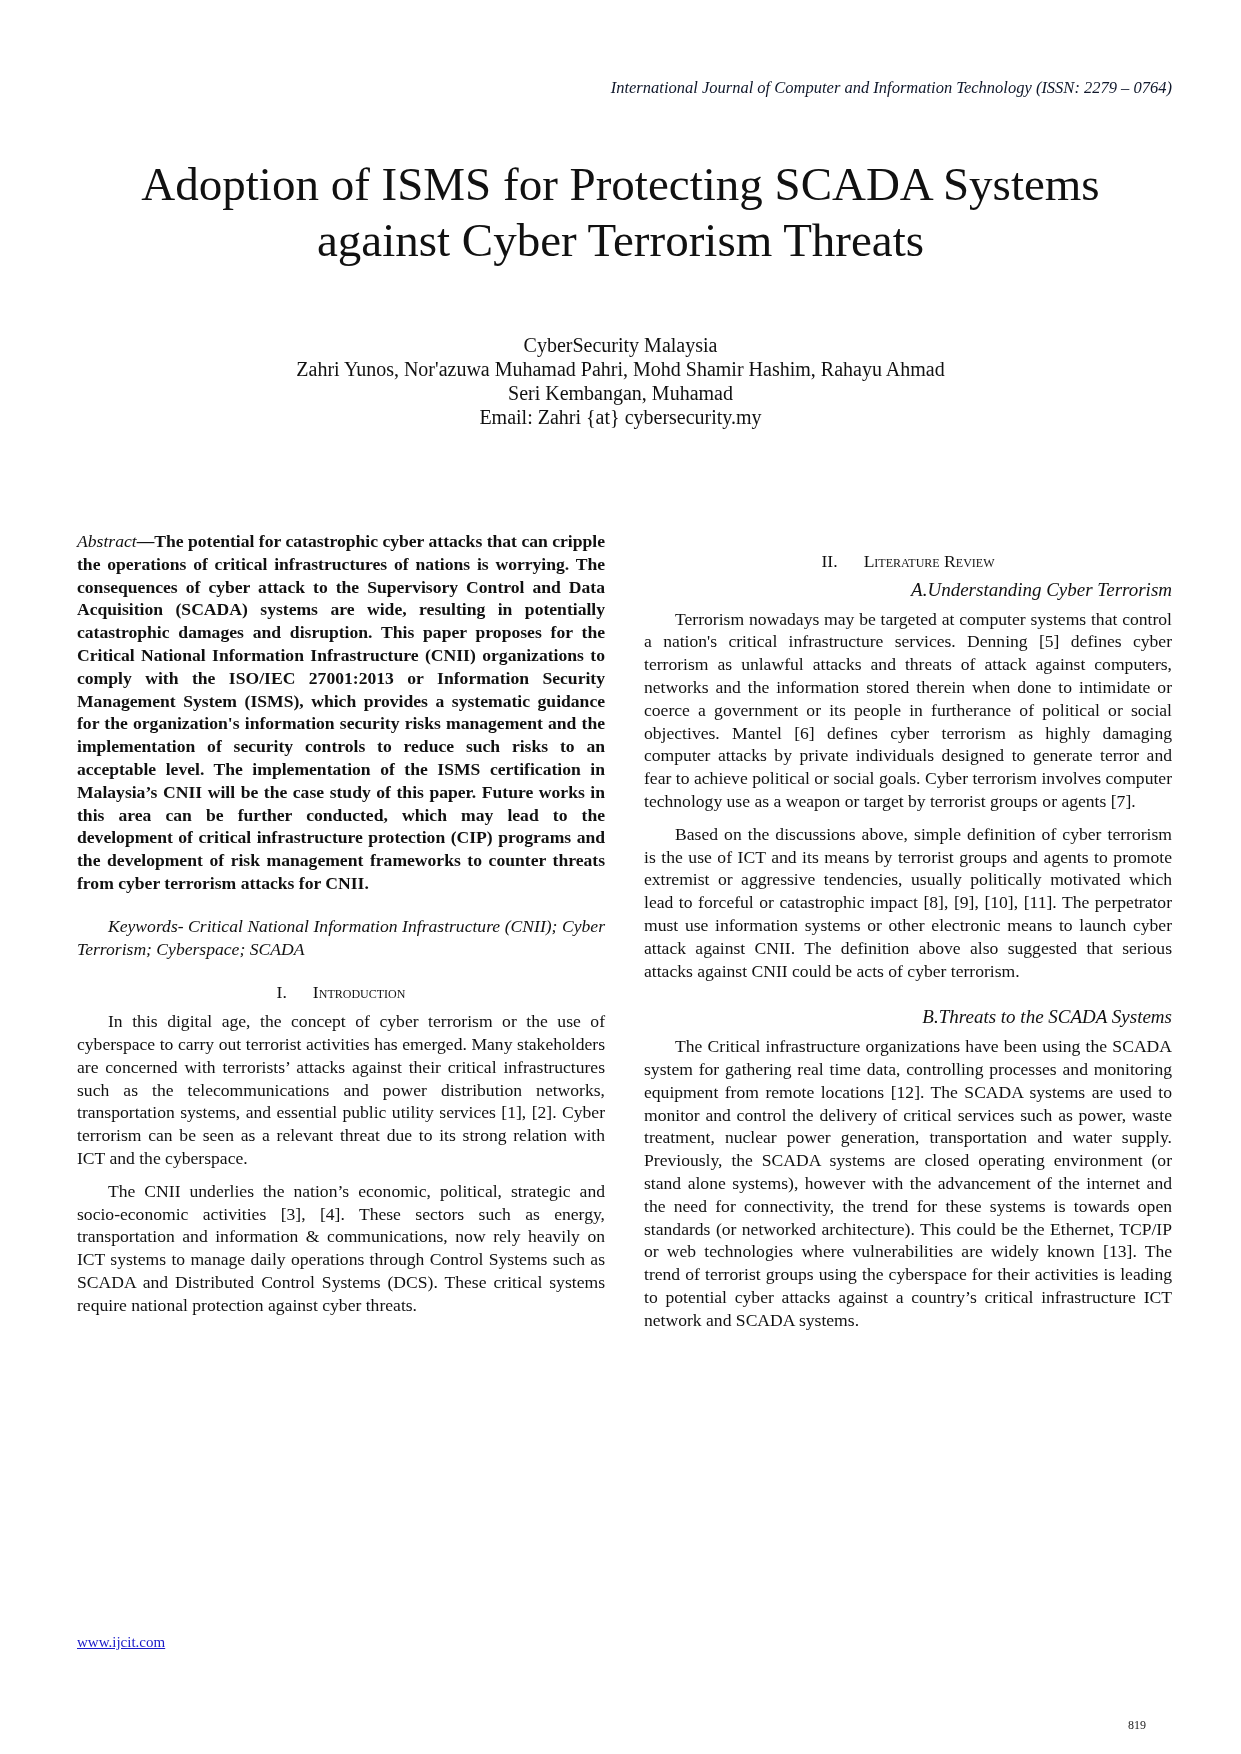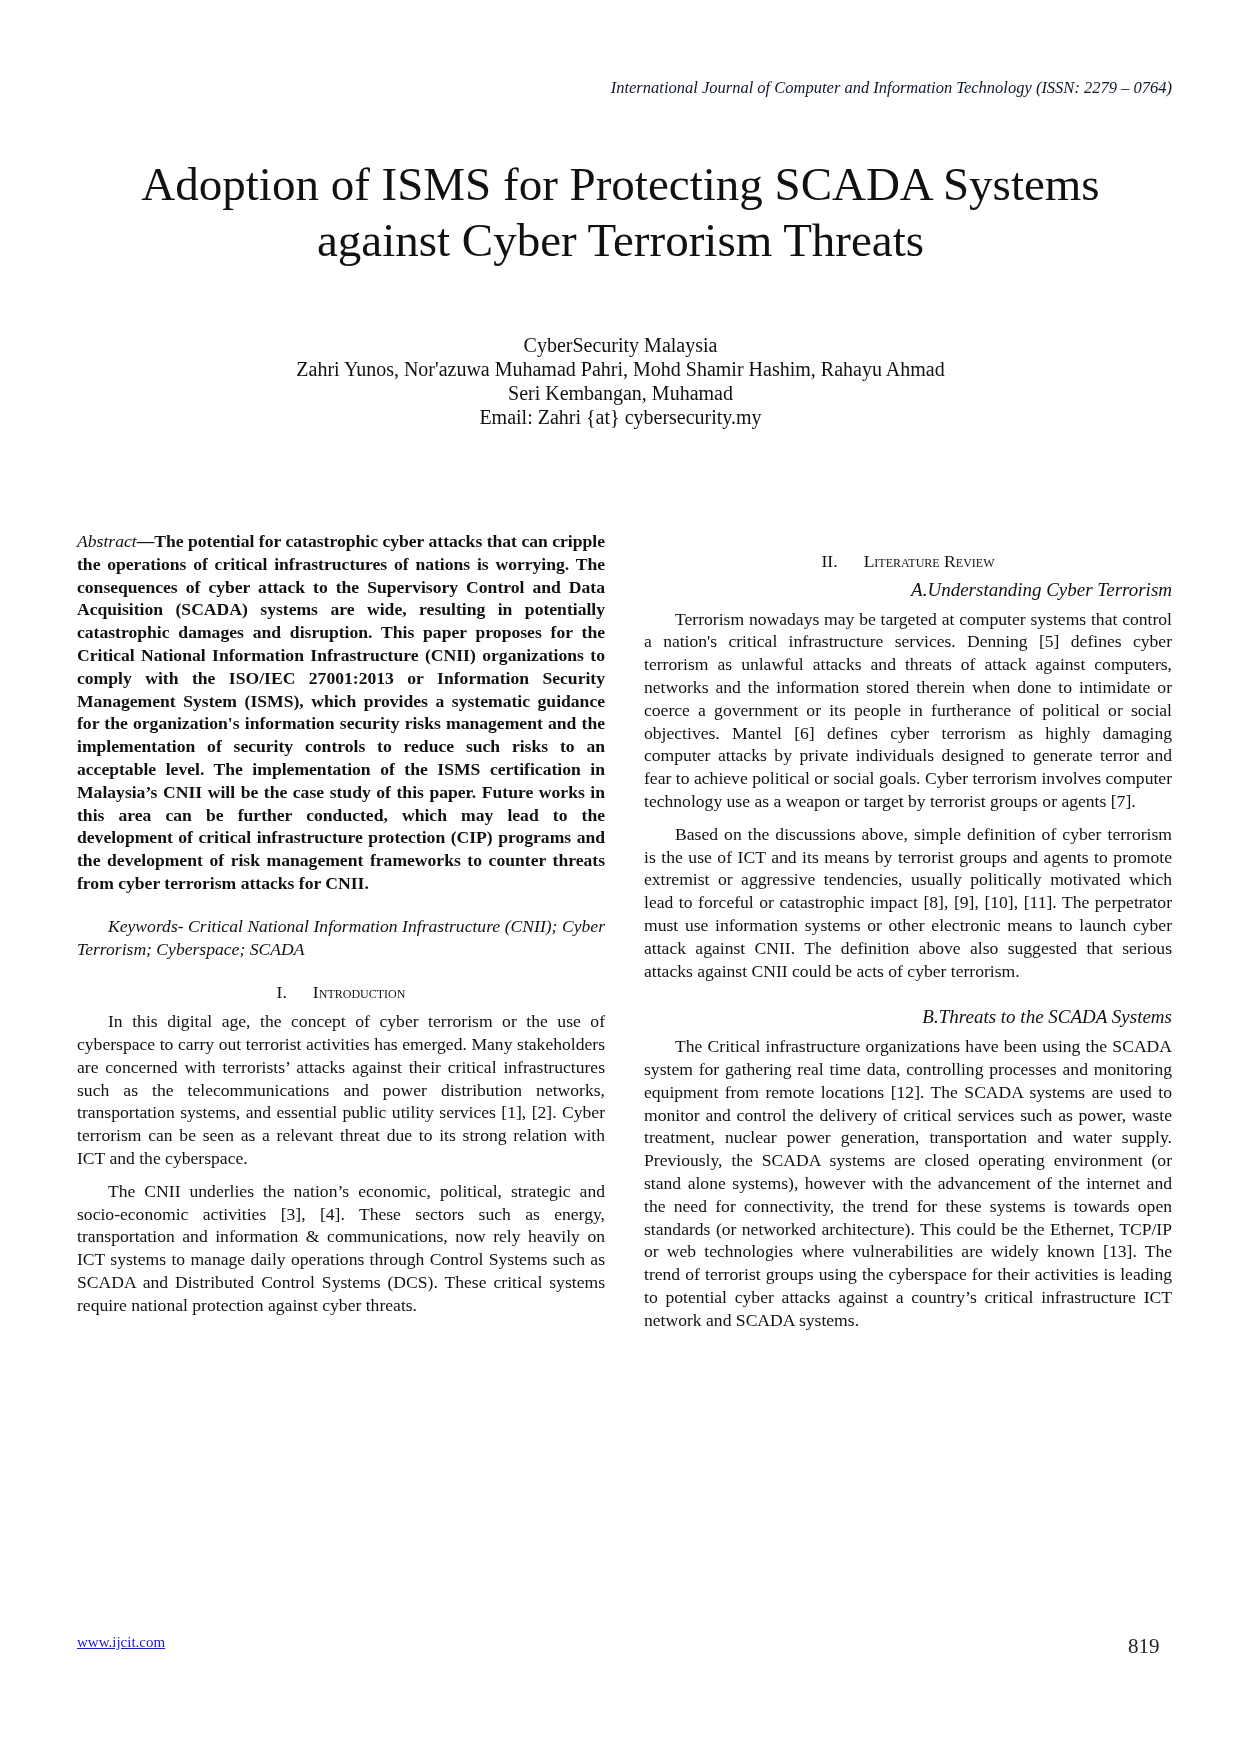--- a/index.html
+++ b/index.html
@@ -20,21 +20,21 @@
   .abstract .lead { font-style: italic; font-weight: normal; }
   .keywords { font-weight: normal; font-style: italic; text-indent: 31px; margin: 0 0 21px 0; }
   .section-head { text-align: center; font-size: 17.6px; margin: 0 0 6px 0; font-variant: small-caps; }
   .section-head .num { display: inline-block; margin-right: 26px; font-variant: normal; }
   .sub-head { font-style: italic; font-size: 19px; margin: 0 0 6px 0; text-align: right; }
   .sub-head .num { display: inline-block; width: 36px; }
   p.body { margin: 0 0 10px 0; text-indent: 31px; }
   .gap { height: 14px; }
   .footer-link { position: absolute; left: 77px; top: 1634px; font-size: 15px; color: #1a1ac8;
          text-decoration: underline; }
-  .page-num { position: absolute; left: 1128px; top: 1634px; font-size: 21px; color: #222; }
+  .page-num { position: absolute; left: 1128px; top: 1718px; font-size: 12px; color: #222; }
 </style>
 </head>
 <body>
 
 <div class="running-head">
   <div>International Journal of Computer and Information Technology (ISSN: 2279 – 0764)</div>
 </div>
 
 <h1 class="title">
   <div>Adoption of ISMS for Protecting SCADA Systems</div>

